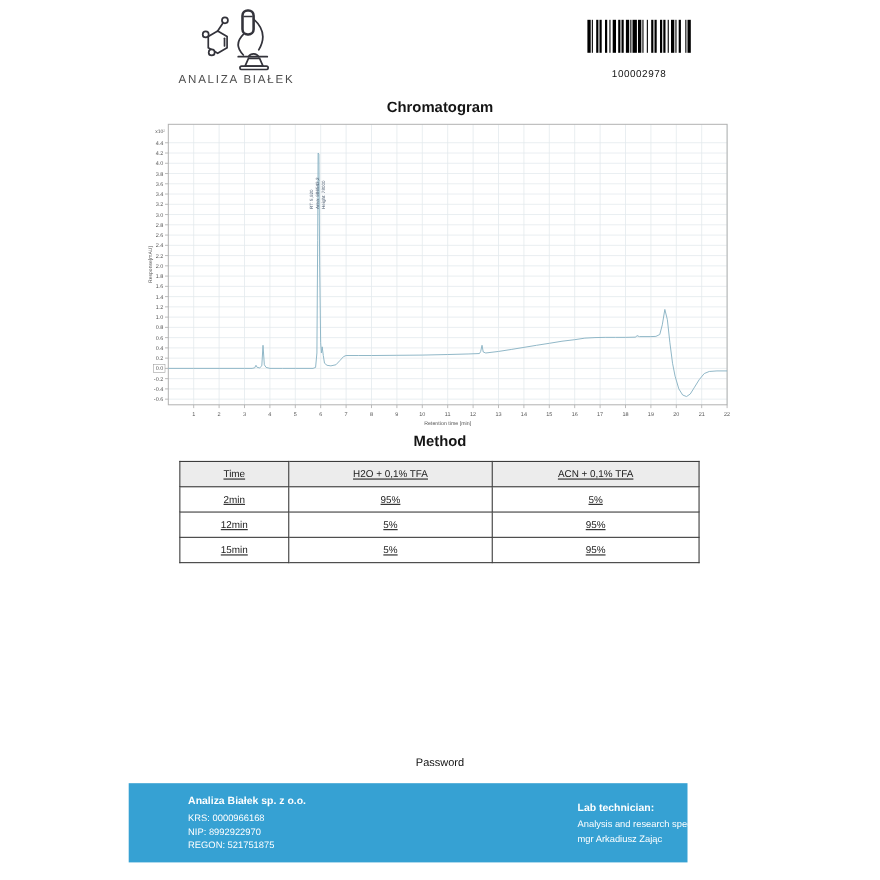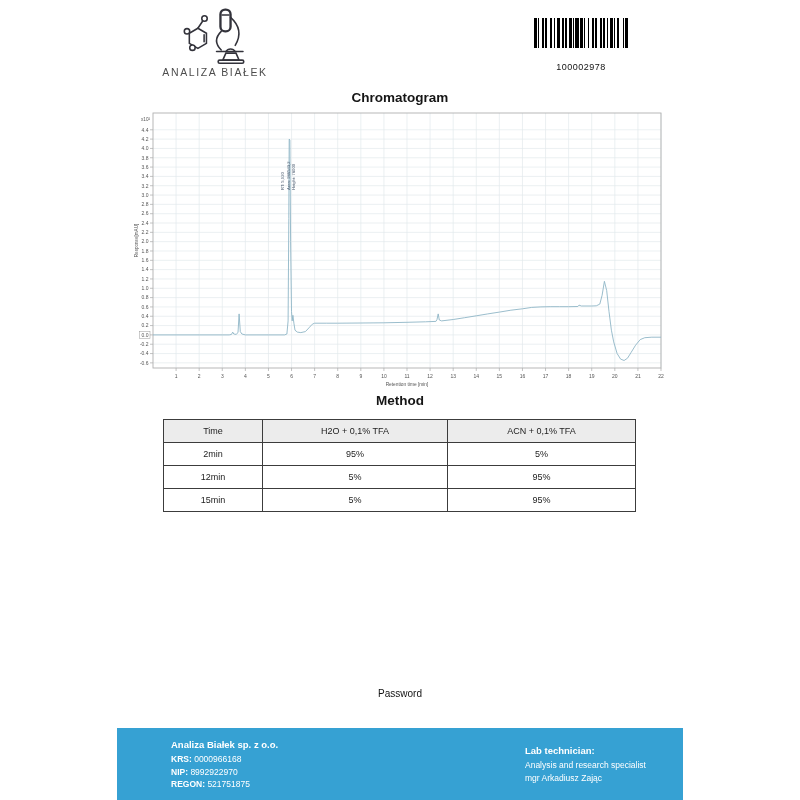--- a/index.html
+++ b/index.html
@@ -24,35 +24,35 @@
   .title-chromatogram{top:90px;}
   .title-method{top:393px;}
 
   
   .chart-wrap{left:133px;top:104px;}
 
   
   .method-table{left:163px;top:419px;border-collapse:collapse;table-layout:fixed;}
   .method-table td,.method-table th{
     border:1px solid #3c3c3c;text-align:center;vertical-align:middle;
-    font-size:9px;font-weight:normal;color:#222;height:22px;padding:0 2px;
+    font-size:9px;font-weight:normal;color:#222;height:22px;padding:0 2px;text-decoration:underline;
   }
   .method-table th{background:#ececec;}
 
   
   .password-block{left:0;right:0;top:688px;text-align:center;}
   .password-label{font-size:10px;font-weight:normal;color:#111;}
   .password-value{font-size:9px;color:#333;margin-top:6px;}
 
   
-  .footer{left:117px;top:728px;width:566px;height:72px;}
+  .footer{left:117px;top:712px;width:472px;height:72px;padding-left:36px;}
   .footer-col{position:absolute;color:#ffffff;}
   .footer-col .col-title{font-size:9.5px;font-weight:bold;margin-bottom:3px;white-space:nowrap;}
   .footer-col .col-line{font-size:8.5px;line-height:12.5px;white-space:nowrap;}
-  .footer-col .col-line b{font-weight:bold;}
+  .footer-col .col-line b{font-weight:normal;}
   .footer-col-1{left:54px;top:11px;}
   .footer-col-2{left:222px;top:17px;}
   .footer-col-3{left:408px;top:17px;}
 </style>
 </head>
 <body>
 
 <div class="abs logo-block">
   <svg width="78" height="56" viewBox="0 0 100 72">
     <g fill="none" stroke="#33333b" stroke-width="2" stroke-linecap="round">

